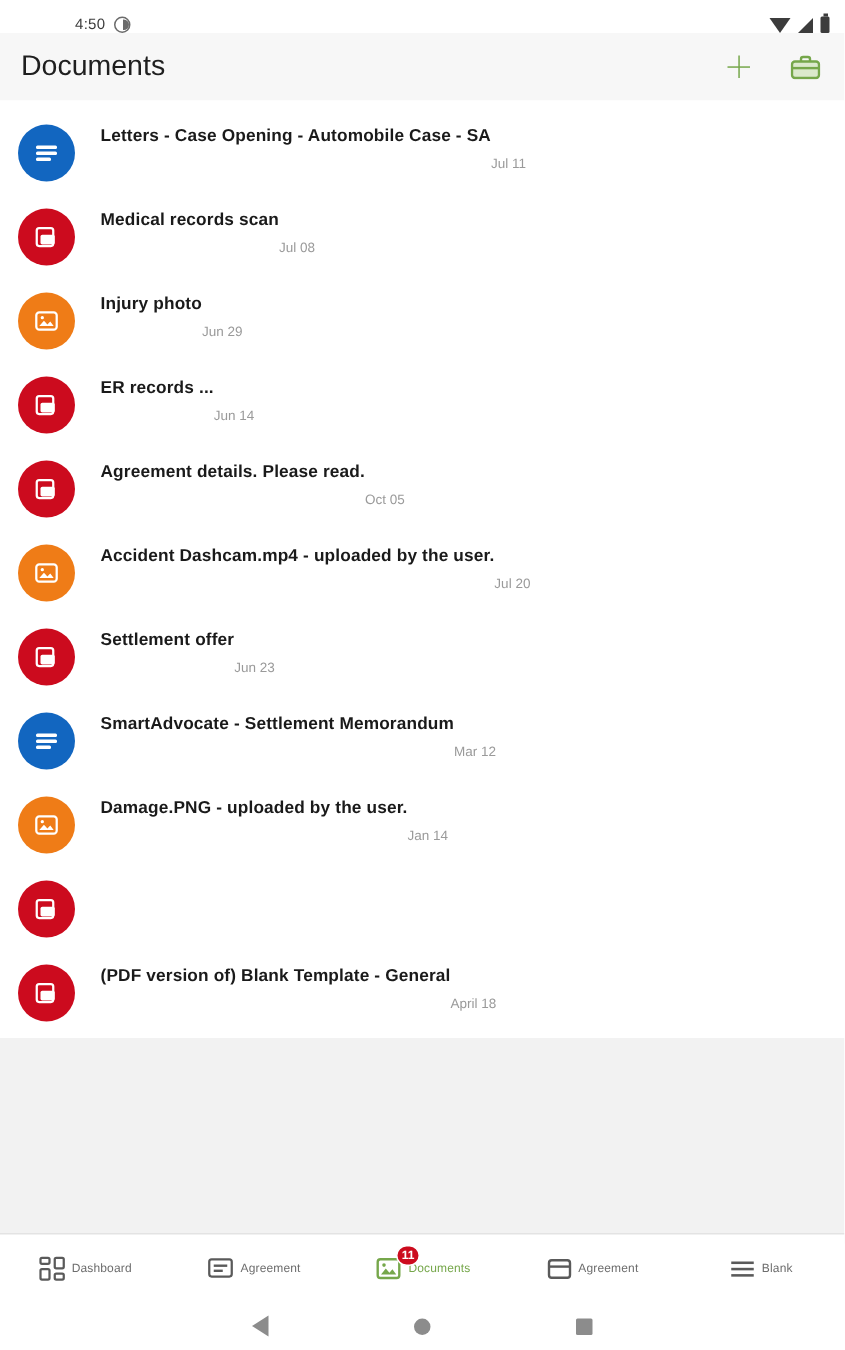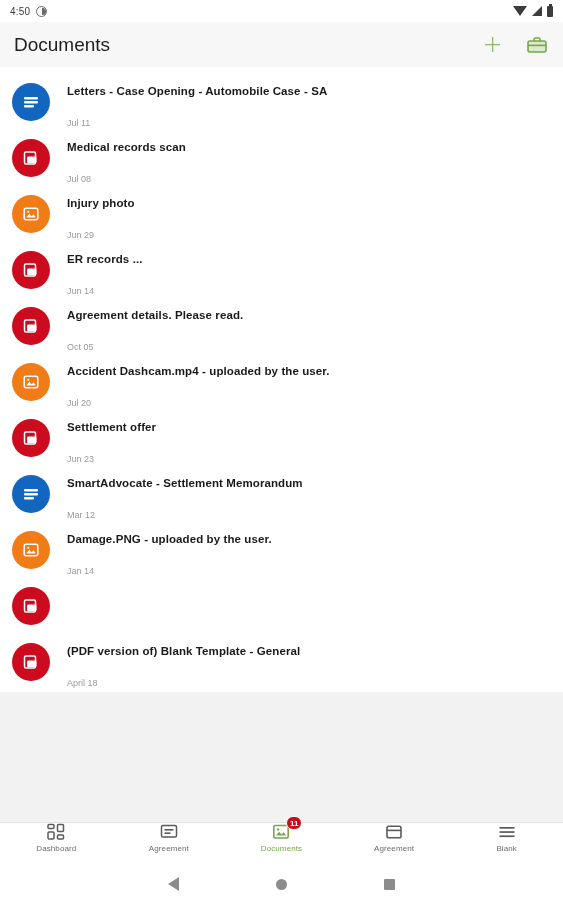--- a/index.html
+++ b/index.html
@@ -13,24 +13,25 @@
     font-family: "Liberation Sans", sans-serif;
     overflow: hidden;
     position: relative;
   }
 
   
   .status-bar {
     height: 22px;
     background: #ffffff;
     display: flex;
-    align-items: center;
+    align-items: flex-end;
     justify-content: space-between;
     padding: 0 10px;
     box-sizing: border-box;
+    margin-left: 40px;
   }
   .status-left {
     display: flex;
     align-items: center;
     gap: 6px;
   }
   .status-time {
     font-size: 10px;
     color: #3c3c3c;
     letter-spacing: 0.2px;
@@ -164,21 +165,21 @@
     justify-content: center;
     margin-top: 1px;
   }
   .doc-avatar.blue  { background: #1266c0; }
   .doc-avatar.red   { background: #cc0b1e; }
   .doc-avatar.orange{ background: #ef7c17; }
 
   .doc-text {
     margin-left: 17px;
     display: flex;
-    flex-direction: column;
+    flex-direction: row;
     justify-content: center;
     padding-top: 2px;
   }
   .doc-title {
     font-size: 11.5px;
     font-weight: bold;
     color: #1a1a1a;
     letter-spacing: 0.1px;
     line-height: 14px;
     white-space: nowrap;
@@ -205,23 +206,23 @@
     height: 46px;
     background: #ffffff;
     border-top: 1px solid #e3e3e3;
     display: flex;
     align-items: center;
     box-sizing: border-box;
   }
   .nav-item {
     flex: 1;
     display: flex;
-    flex-direction: column;
-    align-items: center;
-    justify-content: flex-start;
+    flex-direction: row;
+    align-items: center;
+    justify-content: center;
     gap: 3px;
     position: relative;
     height: 100%;
   }
   .nav-icon-wrap {
     position: relative;
     width: 20px;
     height: 18px;
     display: flex;
     align-items: center;

